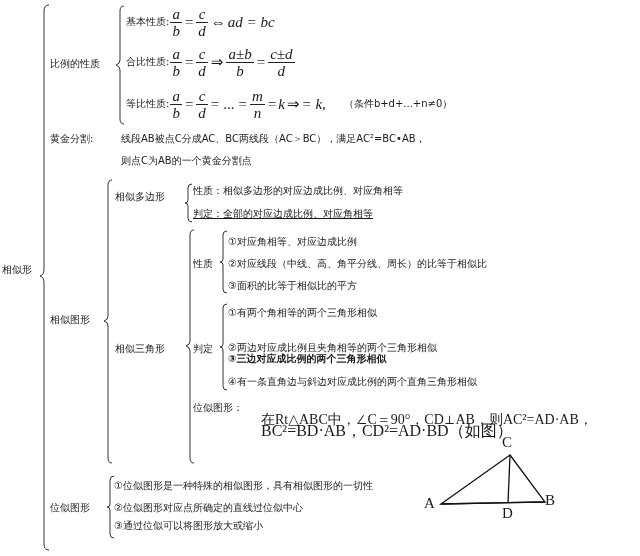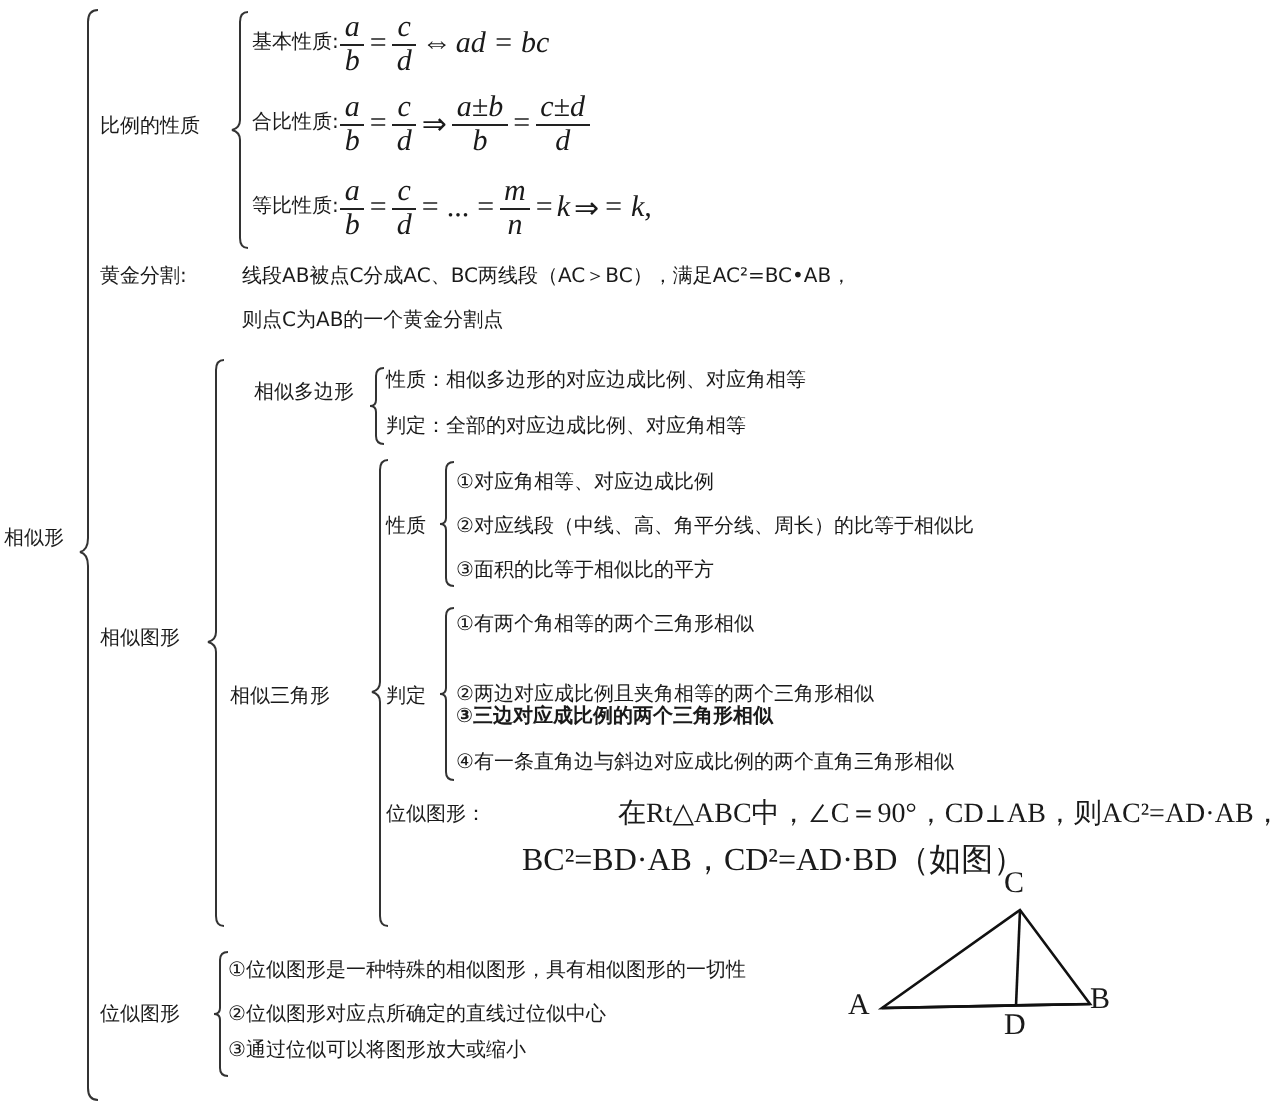--- a/index.html
+++ b/index.html
@@ -82,37 +82,38 @@
     <span class="op">...</span>
     <span class="op">=</span>
   <span class="frac math">
       <span class="num">m</span>
       <span>n</span>
     </span>
   <span class="op">=</span>
     <span class="math">k</span>
   <span class="op">⇒</span>
   <span class="math">= k,</span>
+  <span class="lbl" style="margin-left:18px;">（条件b+d+...+n≠0）</span>
 </div>
 
 <div class="abs lbl" style="left:50px;top:131px;">黄金分割:</div>
 <div class="abs lbl" style="left:121px;top:131px;">线段AB被点C分成AC、BC两线段（AC＞BC），满足AC²=BC•AB，</div>
 <div class="abs lbl" style="left:121px;top:153px;">则点C为AB的一个黄金分割点</div>
 
 <div class="abs lbl" style="left:50px;top:312px;">相似图形</div>
 <svg class="br" style="left:104px;top:180px;" width="9" height="283">
   <path d="M8,0 Q4,0 4,5 L4,136 Q4,140 0,141 Q4,142 4,146 L4,278 Q4,283 8,283" fill="none" stroke="#333" stroke-width="1"></path>
 </svg>
 
-<div class="abs lbl" style="left:115px;top:189px;margin-left:12px;">相似多边形</div>
+<div class="abs lbl" style="left:115px;top:189px;">相似多边形</div>
 <svg class="br" style="left:185px;top:184px;" width="8" height="38">
   <path d="M7,0 Q3,0 3,4 L3,16 Q3,19 0,19 Q3,19 3,22 L3,34 Q3,38 7,38" fill="none" stroke="#333" stroke-width="1"></path>
 </svg>
 <div class="abs lbl" style="left:193px;top:183px;">性质：相似多边形的对应边成比例、对应角相等</div>
-<div class="abs lbl" style="left:193px;top:206px;">判定：全部的对应边成比例、对应角相等</div>
+<div class="abs lbl" style="left:193px;top:206px;text-decoration:underline;">判定：全部的对应边成比例、对应角相等</div>
 
 <div class="abs lbl" style="left:115px;top:341px;">相似三角形</div>
 <svg class="br" style="left:186px;top:230px;" width="9" height="233">
   <path d="M8,0 Q4,0 4,5 L4,111 Q4,115 0,116 Q4,117 4,121 L4,228 Q4,233 8,233" fill="none" stroke="#333" stroke-width="1"></path>
 </svg>
 
 <div class="abs lbl" style="left:193px;top:256px;">性质</div>
 <svg class="br" style="left:220px;top:231px;" width="8" height="62">
   <path d="M7,0 Q3,0 3,4 L3,28 Q3,31 0,31 Q3,31 3,34 L3,58 Q3,62 7,62" fill="none" stroke="#333" stroke-width="1"></path>
 </svg>
@@ -123,21 +124,21 @@
 <div class="abs lbl" style="left:193px;top:341px;">判定</div>
 <svg class="br" style="left:220px;top:304px;" width="8" height="86">
   <path d="M7,0 Q3,0 3,4 L3,40 Q3,43 0,43 Q3,43 3,46 L3,82 Q3,86 7,86" fill="none" stroke="#333" stroke-width="1"></path>
 </svg>
 <div class="abs lbl" style="left:228px;top:305px;">①有两个角相等的两个三角形相似</div>
 <div class="abs lbl" style="left:228px;top:328px;margin-top:12px;">②两边对应成比例且夹角相等的两个三角形相似</div>
 <div class="abs lbl" style="left:228px;top:351px;font-weight:bold;">③三边对应成比例的两个三角形相似</div>
 <div class="abs lbl" style="left:228px;top:374px;">④有一条直角边与斜边对应成比例的两个直角三角形相似</div>
 
 <div class="abs lbl" style="left:193px;top:400px;">位似图形：</div>
-<div class="abs lbl serif" style="left:261px;top:400px;font-size:14px;margin-left:48px;">在Rt△ABC中，∠C＝90°，CD⊥AB，则AC²=AD·AB，</div>
+<div class="abs lbl serif" style="left:261px;top:412px;font-size:14px;">在Rt△ABC中，∠C＝90°，CD⊥AB，则AC²=AD·AB，</div>
 <div class="abs lbl serif" style="left:261px;top:423px;font-size:16px;">BC²=BD·AB，CD²=AD·BD（如图）</div>
 
 <div class="abs lbl" style="left:50px;top:500px;">位似图形</div>
 <svg class="br" style="left:107px;top:476px;" width="8" height="62">
   <path d="M7,0 Q3,0 3,4 L3,28 Q3,31 0,31 Q3,31 3,34 L3,58 Q3,62 7,62" fill="none" stroke="#333" stroke-width="1"></path>
 </svg>
 <div class="abs lbl" style="left:114px;top:478px;">①位似图形是一种特殊的相似图形，具有相似图形的一切性</div>
 <div class="abs lbl" style="left:114px;top:500px;">②位似图形对应点所确定的直线过位似中心</div>
 <div class="abs lbl" style="left:114px;top:518px;">③通过位似可以将图形放大或缩小</div>
 

